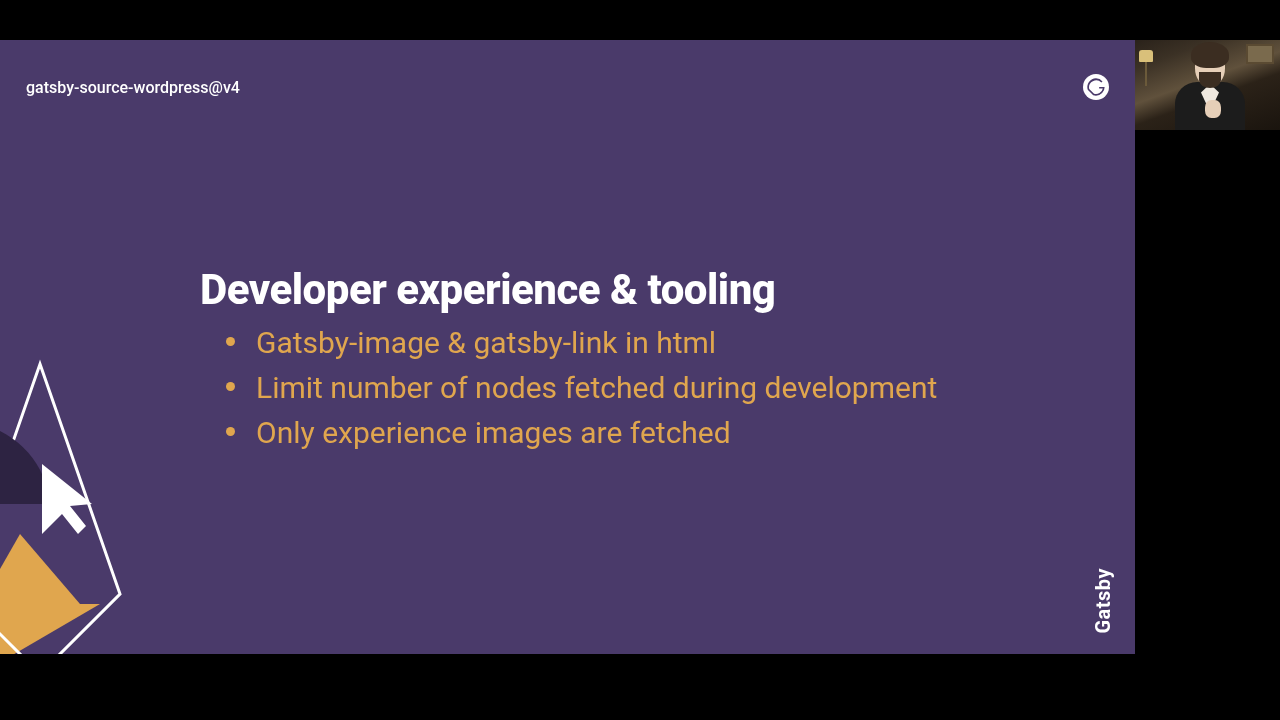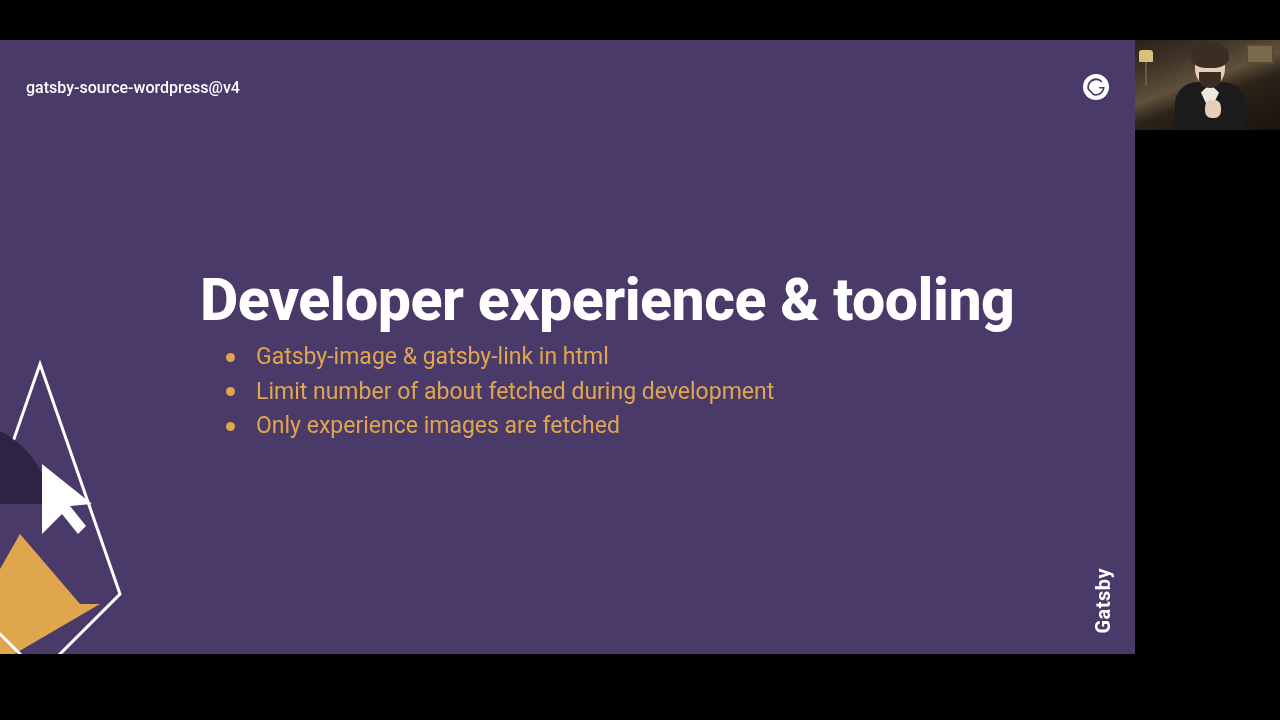--- a/index.html
+++ b/index.html
@@ -64,29 +64,29 @@
 
   
   .content {
     position: absolute;
     left: 200px;
     top: 225px;
     right: 120px;
   }
   .title {
     color: #ffffff;
-    font-size: 59px;
+    font-size: 42px;
     font-weight: 800;
     margin-bottom: 6px;
     letter-spacing: -0.5px;
   }
   ul.bullets {
     list-style: none;
     color: #e0a64e;
-    font-size: 23px;
+    font-size: 30px;
     line-height: 1.5;
   }
   ul.bullets li {
     position: relative;
     padding-left: 56px;
   }
   ul.bullets li::before {
     content: "";
     position: absolute;
     left: 26px;
@@ -204,21 +204,21 @@
         <path d="M0 70 A90 90 0 0 1 70 150 L0 150 Z" fill="#2d2342"></path>
 
         <polygon points="62,110 62,180 82,160 98,180 106,172 90,152 112,150" fill="#ffffff"></polygon>
       </svg>
     </div>
 
     <div class="content">
       <h1 class="title">Developer experience &amp; tooling</h1>
       <ul class="bullets">
         <li>Gatsby-image &amp; gatsby-link in html</li>
-        <li>Limit number of about fetched during development</li>
+        <li>Limit number of nodes fetched during development</li>
         <li>Only experience images are fetched</li>
       </ul>
     </div>
 
     <div class="brand">Gatsby</div>
   </div>
 
   <div class="webcam">
     <div class="lamp">
       <div class="shade"></div>

